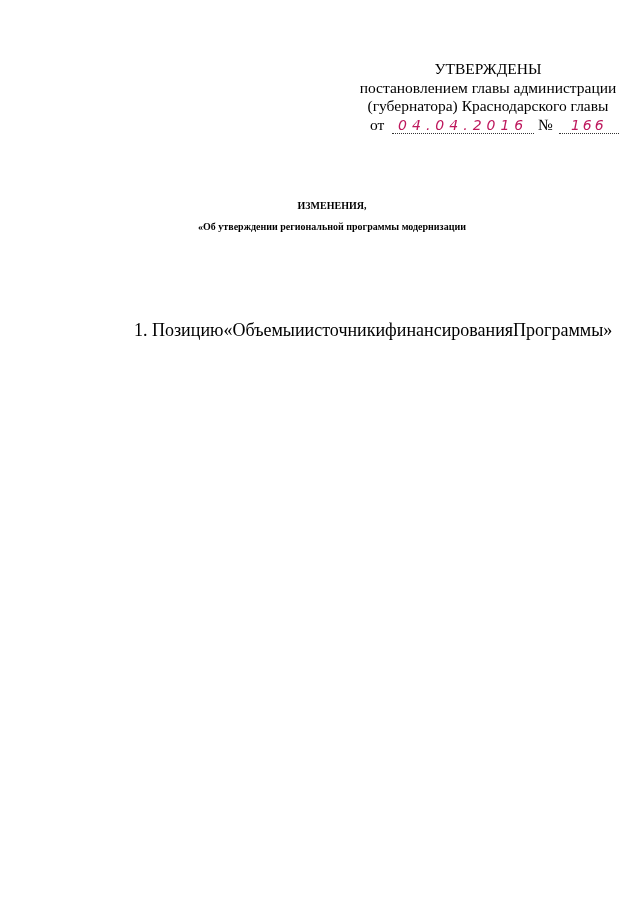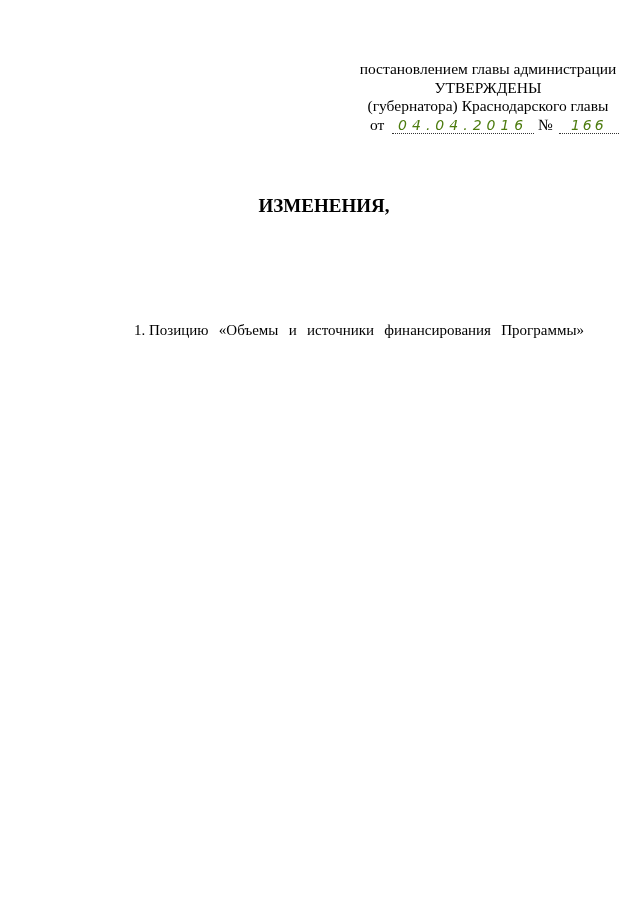--- a/index.html
+++ b/index.html
@@ -46,81 +46,82 @@
       padding-left: 18px;
     }
     .fill {
       display: inline-block;
       border-bottom: 1px dotted #333;
       font-family: "DejaVu Sans", sans-serif;
       font-style: italic;
       font-weight: 300;
       font-size: 14px;
       letter-spacing: 5px;
-      color: #4d7c0f;
+      color: #be185d;
       text-align: center;
       line-height: 15px;
     }
     .fill.date { width: 142px; margin-left: 4px; }
     .fill.num { width: 60px; margin-left: 2px; letter-spacing: 3px; }
     .title {
       position: absolute;
-      left: 64px;
+      left: 72px;
       top: 197px;
       width: 520px;
       text-align: center;
       font-weight: bold;
-      font-size: 19px;
+      font-size: 10px;
       line-height: 18.6px;
     }
     .title .head {
       display: block;
       margin-bottom: 2px;
     }
     .title .line {
       display: block;
       white-space: nowrap;
     }
     .body-text {
       position: absolute;
       left: 95px;
       top: 321px;
       width: 489px;
-      font-size: 15px;
+      font-size: 18px;
       line-height: 18.5px;
     }
     .last-line {
       display: block;
       white-space: nowrap;
     }
     .just-wrap {
       display: flex;
       justify-content: space-between;
       white-space: nowrap;
     }
   </style>
 </head>
 <body>
 
 <div class="page">
 
   <div class="approval">
+    <span class="line">УТВЕРЖДЕНЫ</span>
     <span class="line">постановлением главы администрации</span>
-    <span class="line">УТВЕРЖДЕНЫ</span>
     <span class="line">(губернатора) Краснодарского главы</span>
     <span class="sign-line">
       <span>от</span>
       <span class="fill date">04.04.2016</span>
       <span>№</span>
       <span class="fill num">166</span>
     </span>
   </div>
 
   <div class="title">
     <span class="head">ИЗМЕНЕНИЯ,</span>
+    <span class="line">«Об утверждении региональной программы модернизации</span>
   </div>
 
   <div class="body-text">
     <div class="just-wrap" style="padding-left:39px;">
       <span>1. Позицию</span>
       <span>«Объемы</span>
       <span>и</span>
       <span>источники</span>
       <span>финансирования</span>
       <span>Программы»</span>

